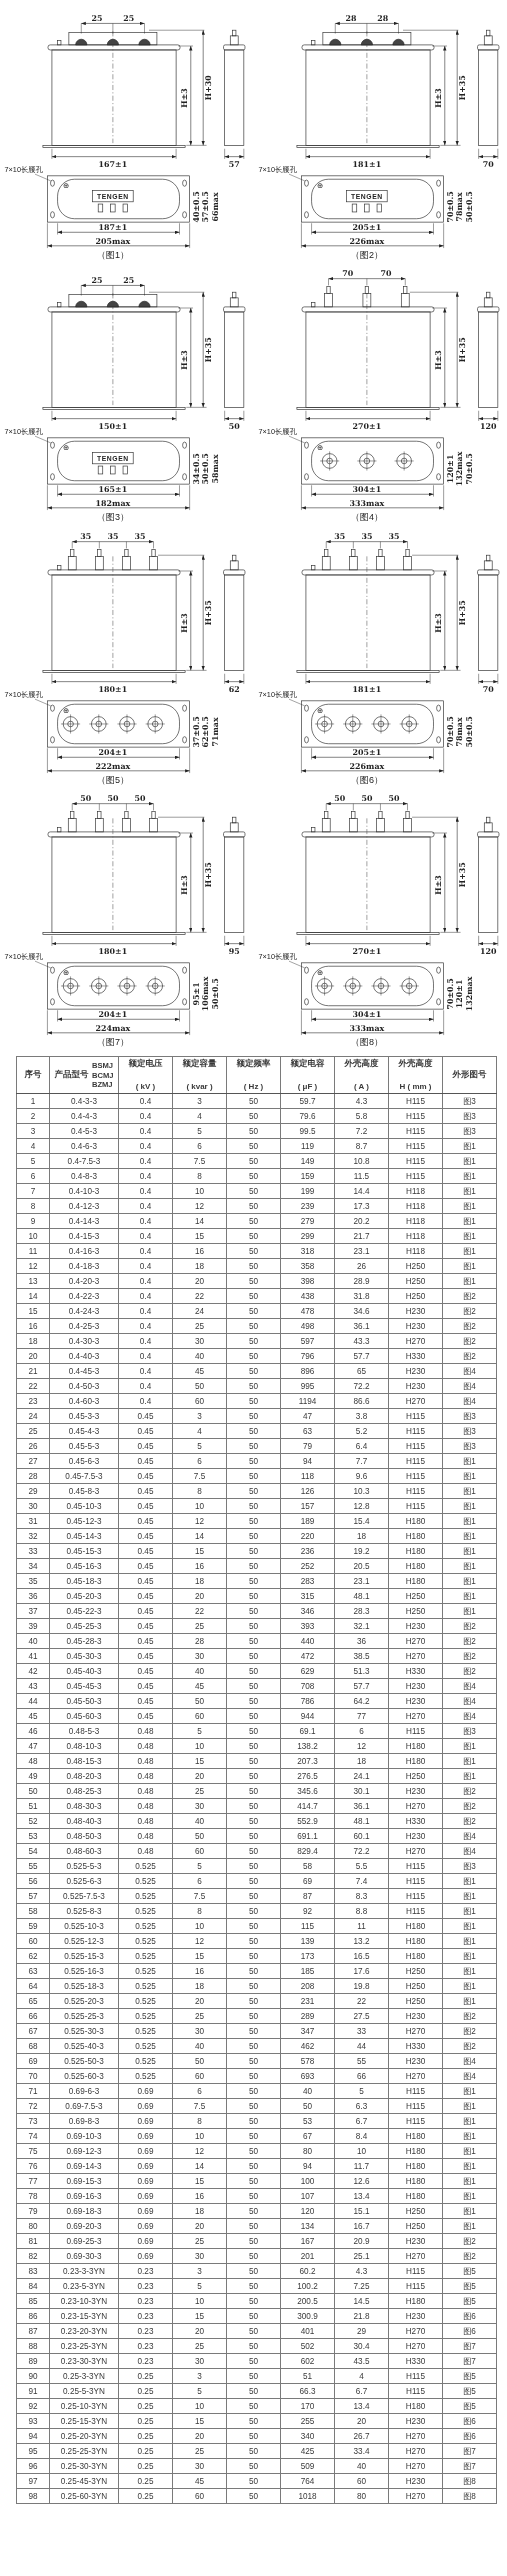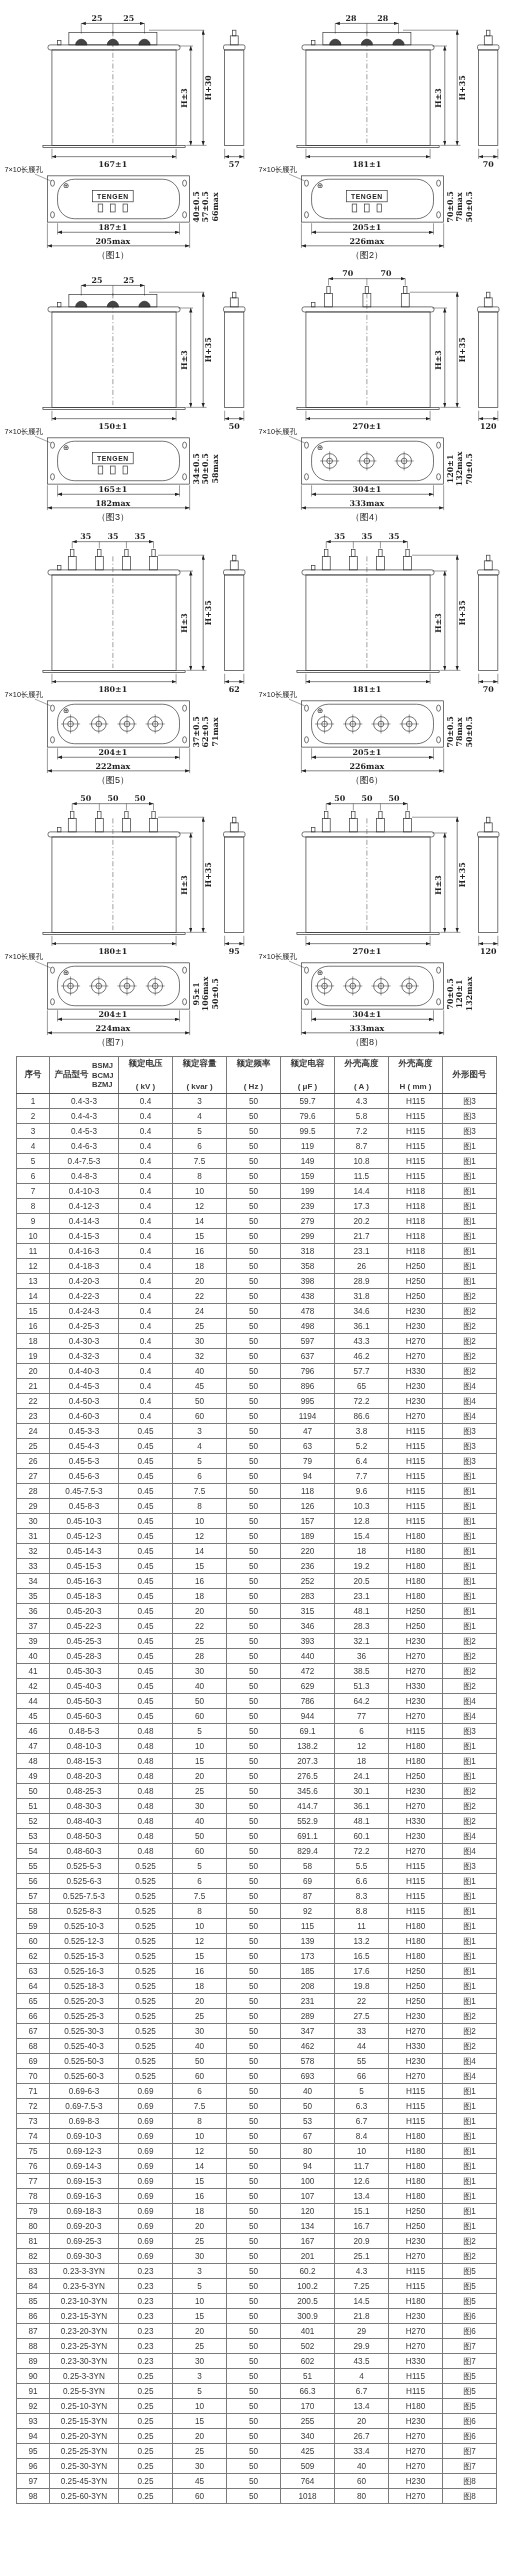--- a/index.html
+++ b/index.html
@@ -918,31 +918,20 @@
             <td>0.4-30-3</td>
             <td>0.4</td>
             <td>30</td>
             <td>50</td>
             <td>597</td>
             <td>43.3</td>
             <td>H270</td>
             <td>图2</td>
           </tr>
           <tr>
-            <td>19</td>
-            <td>0.4-32-3</td>
-            <td>0.4</td>
-            <td>32</td>
-            <td>50</td>
-            <td>637</td>
-            <td>46.2</td>
-            <td>H270</td>
-            <td>图2</td>
-          </tr>
-          <tr>
             <td>20</td>
             <td>0.4-40-3</td>
             <td>0.4</td>
             <td>40</td>
             <td>50</td>
             <td>796</td>
             <td>57.7</td>
             <td>H330</td>
             <td>图2</td>
           </tr>
@@ -1171,20 +1160,31 @@
             <td>0.45-40-3</td>
             <td>0.45</td>
             <td>40</td>
             <td>50</td>
             <td>629</td>
             <td>51.3</td>
             <td>H330</td>
             <td>图2</td>
           </tr>
           <tr>
+            <td>43</td>
+            <td>0.45-45-3</td>
+            <td>0.45</td>
+            <td>45</td>
+            <td>50</td>
+            <td>708</td>
+            <td>57.7</td>
+            <td>H230</td>
+            <td>图4</td>
+          </tr>
+          <tr>
             <td>44</td>
             <td>0.45-50-3</td>
             <td>0.45</td>
             <td>50</td>
             <td>50</td>
             <td>786</td>
             <td>64.2</td>
             <td>H230</td>
             <td>图4</td>
           </tr>
@@ -1309,21 +1309,21 @@
             <td>H115</td>
             <td>图3</td>
           </tr>
           <tr>
             <td>56</td>
             <td>0.525-6-3</td>
             <td>0.525</td>
             <td>6</td>
             <td>50</td>
             <td>69</td>
-            <td>6.6</td>
+            <td>7.4</td>
             <td>H115</td>
             <td>图1</td>
           </tr>
           <tr>
             <td>57</td>
             <td>0.525-7.5-3</td>
             <td>0.525</td>
             <td>7.5</td>
             <td>50</td>
             <td>87</td>
@@ -1650,21 +1650,21 @@
             <td>H270</td>
             <td>图6</td>
           </tr>
           <tr>
             <td>88</td>
             <td>0.23-25-3YN</td>
             <td>0.23</td>
             <td>25</td>
             <td>50</td>
             <td>502</td>
-            <td>29.9</td>
+            <td>30.4</td>
             <td>H270</td>
             <td>图7</td>
           </tr>
           <tr>
             <td>89</td>
             <td>0.23-30-3YN</td>
             <td>0.23</td>
             <td>30</td>
             <td>50</td>
             <td>602</td>

